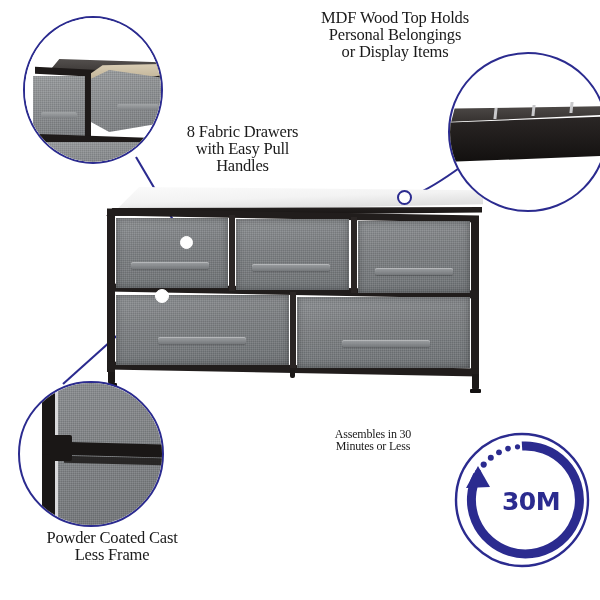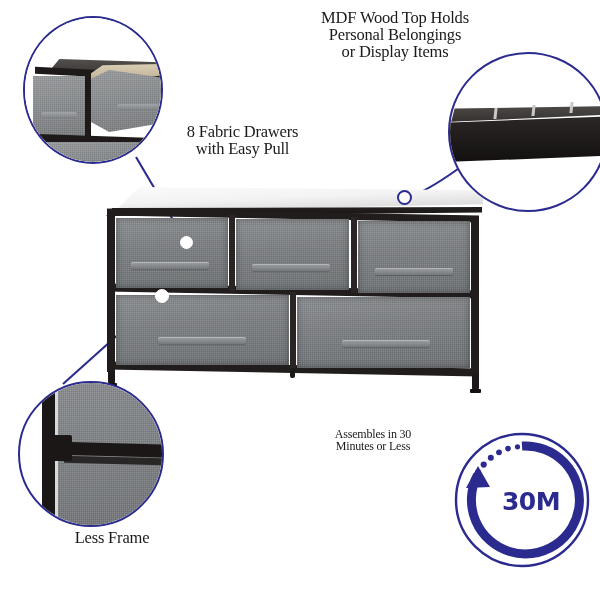--- a/index.html
+++ b/index.html
@@ -252,23 +252,25 @@
 
   <div class="calloutText" id="txt-mdf">
     <span class="ln">MDF Wood Top Holds</span>
     <span class="ln">Personal Belongings</span>
     <span class="ln">or Display Items</span>
   </div>
 
   <div class="calloutText" id="txt-drawers">
     <span class="ln">8 Fabric Drawers</span>
     <span class="ln">with Easy Pull</span>
+    <span class="ln">Handles</span>
   </div>
 
   <div class="calloutText" id="txt-frame">
+    <span class="ln">Powder Coated Cast</span>
     <span class="ln">Less Frame</span>
   </div>
 
   <div class="calloutText" id="txt-assembly">
     <span class="ln">Assembles in 30</span>
     <span class="ln">Minutes or Less</span>
   </div>
 
   <div id="badge">
     <svg viewBox="0 0 140 140" width="140" height="140">

